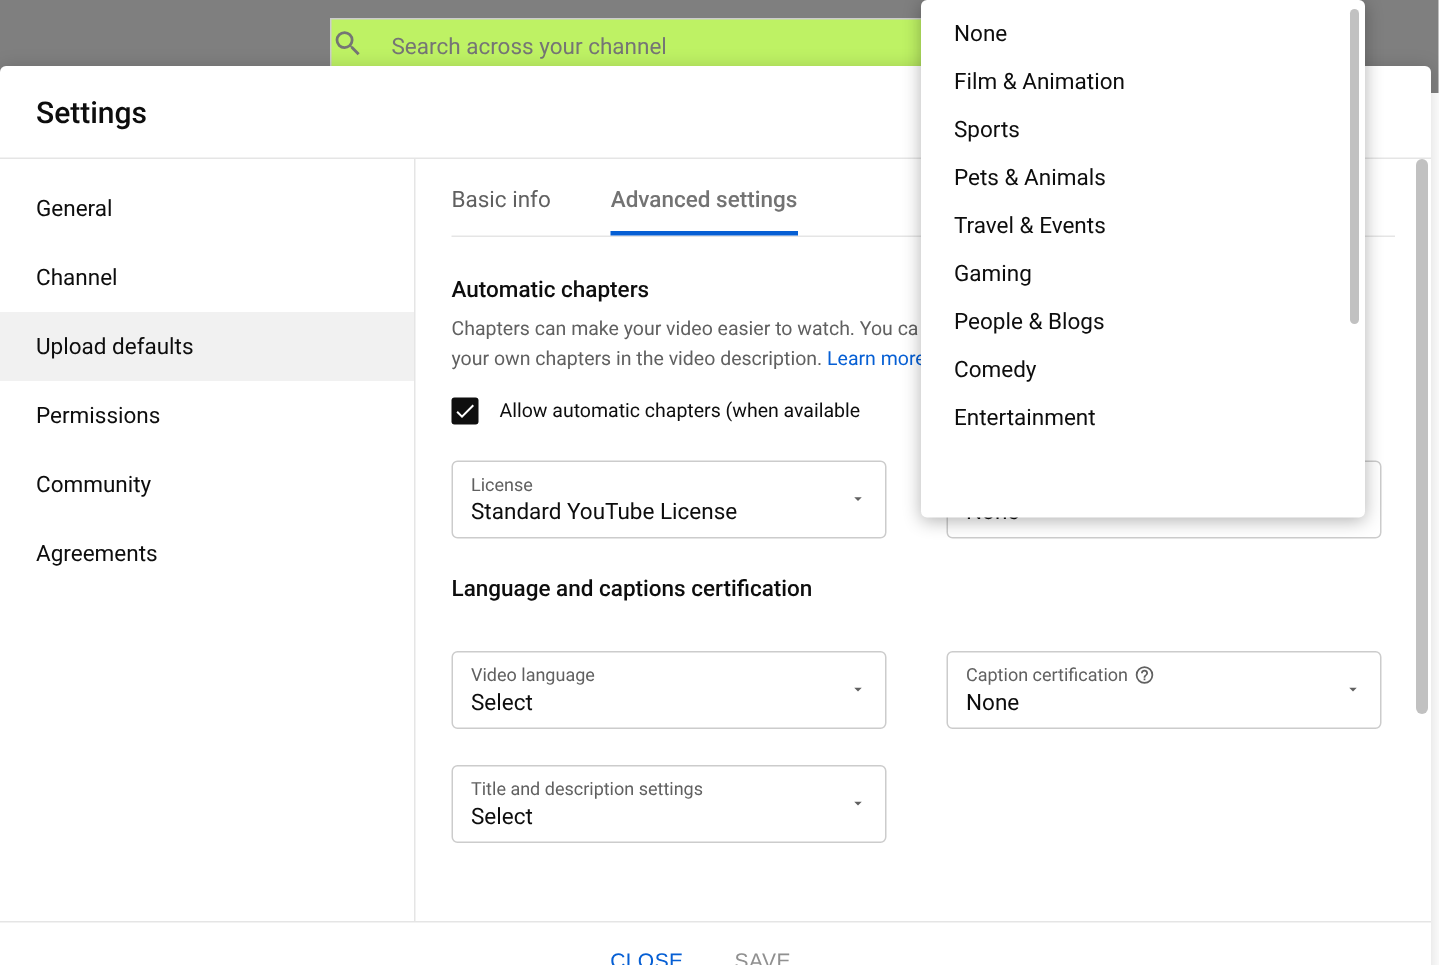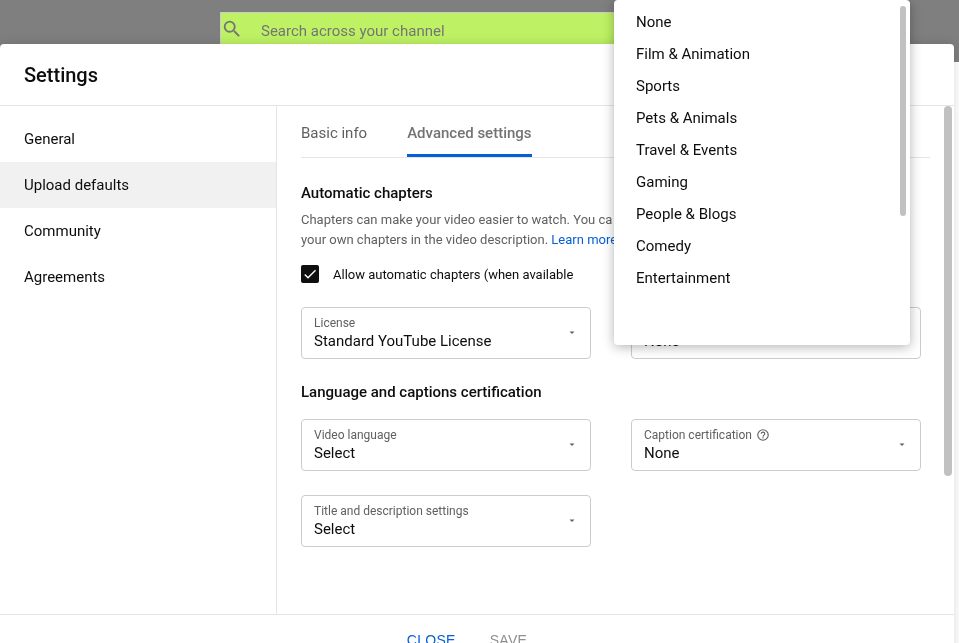--- a/index.html
+++ b/index.html
@@ -130,21 +130,23 @@
 
 <div class="dialog">
 
   <div class="dialog-header">
     <h1>Settings</h1>
   </div>
 
   <div class="dialog-body">
     <div class="sidebar" id="sidebar">
         <div class="sidebar-item">General</div>
+        <div class="sidebar-item">Channel</div>
         <div class="sidebar-item active">Upload defaults</div>
+        <div class="sidebar-item">Permissions</div>
         <div class="sidebar-item">Community</div>
         <div class="sidebar-item">Agreements</div>
       </div>
 
     <div class="content">
       <div class="content-inner">
 
         <div class="tabs" id="tabs">
             <div class="tab">Basic info</div>
             <div class="tab active">Advanced settings</div>
@@ -183,21 +185,21 @@
                   </svg>
                 </span>
             </div>
             <div class="value">None</div>
             <span class="chevron"><svg viewBox="0 0 24 24">
                   <path d="M7 10l5 5 5-5z"></path>
                 </svg></span>
           </div>
         </div>
 
-        <div class="section-title" style="margin-bottom:18px;">Language and captions certification</div>
+        <div class="section-title" style="margin-bottom:33px;">Language and captions certification</div>
 
         <div class="field-row">
           <div class="field">
             <div class="label">Video language</div>
             <div class="value">Select</div>
             <span class="chevron"><svg viewBox="0 0 24 24">
                   <path d="M7 10l5 5 5-5z"></path>
                 </svg></span>
           </div>
           <div class="field">

